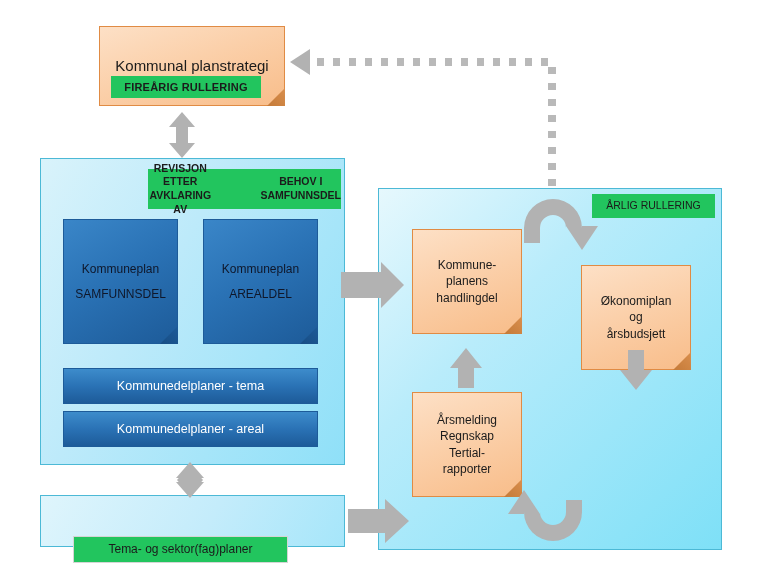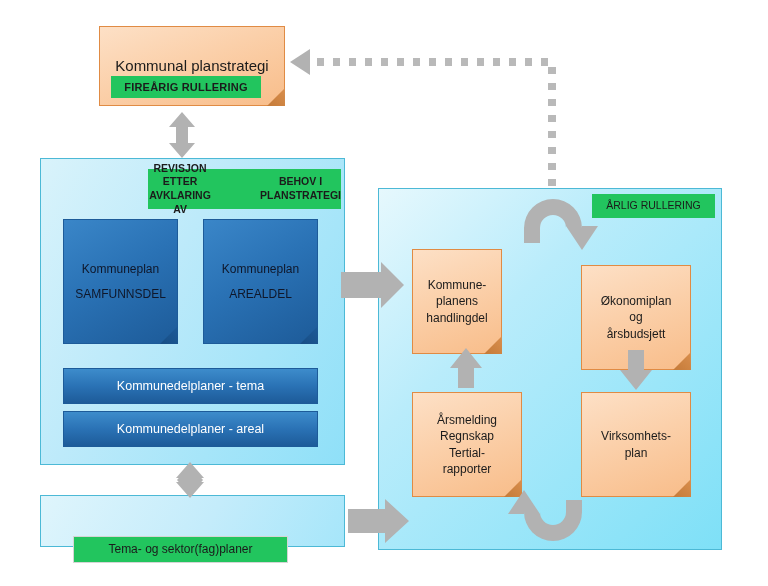--- a/index.html
+++ b/index.html
@@ -112,21 +112,21 @@
     </div>
     <div class="caption" style="left:12px;top:50px;width:150px;height:22px;font-size:11px;font-weight:bold;letter-spacing:.2px;z-index:4;">
       <span>FIREÅRIG RULLERING</span>
     </div>
   </div>
 
   <div class="panel panel-left" style="left:40px;top:158px;width:305px;height:307px;"></div>
 
   <div class="caption" style="left:148px;top:169px;width:193px;height:40px;font-size:10.5px;font-weight:bold;flex-direction:row;gap:48px;">
     <span>REVISJON ETTER AVKLARING AV</span>
-    <span>BEHOV I PLANSTRATEGI</span>
+    <span>BEHOV I SAMFUNNSDEL</span>
   </div>
 
   <div class="note note-blue" style="left:63px;top:219px;width:115px;height:125px;">
     <div class="body"></div>
     <div class="fold"></div>
     <div class="txt" style="font-size:12px;">
       <div>Kommuneplan</div>
       <div style="height:9px;"></div>
       <div>SAMFUNNSDEL</div>
     </div>
@@ -154,21 +154,21 @@
   <div class="caption" style="left:73px;top:508px;width:215px;height:27px;font-size:12px;border:1px solid #d5d5d5;margin-top:28px;">
     <span>Tema- og sektor(fag)planer</span>
   </div>
 
   <div class="panel panel-right" style="left:378px;top:188px;width:344px;height:362px;"></div>
 
   <div class="caption" style="left:592px;top:194px;width:123px;height:24px;font-size:10.5px;font-weight:normal;">
     <span>ÅRLIG RULLERING</span>
   </div>
 
-  <div class="note note-orange" style="left:412px;top:249px;width:90px;height:105px;">
+  <div class="note note-orange" style="left:412px;top:229px;width:110px;height:105px;">
     <div class="body"></div>
     <div class="fold"></div>
     <div class="txt" style="font-size:12px;">
       <div>Kommune-</div>
       <div>planens</div>
       <div>handlingdel</div>
     </div>
   </div>
 
   <div class="note note-orange" style="left:581px;top:241px;width:110px;height:105px;margin-top:24px;">
@@ -185,28 +185,20 @@
     <div class="body"></div>
     <div class="fold"></div>
     <div class="txt" style="font-size:12px;">
       <div>Årsmelding</div>
       <div>Regnskap</div>
       <div>Tertial-</div>
       <div>rapporter</div>
     </div>
   </div>
 
-  <div class="note note-orange" style="left:581px;top:392px;width:110px;height:105px;">
-    <div class="body"></div>
-    <div class="fold"></div>
-    <div class="txt" style="font-size:12px;">
-      <div>Virksomhets-</div>
-      <div>plan</div>
-    </div>
-  </div>
 
   <svg class="ov" viewBox="0 0 768 586" xmlns="http://www.w3.org/2000/svg">
 
     <g>
       <polygon class="arrowfill" points="182,112 195,127 188,127 188,143 195,143 182,158 169,143 176,143 176,127 169,127"></polygon>
     </g>
 
     <g>
       <polygon class="arrowfill" points="190,465 203,480 196,480 196,480 203,480 190,495 177,480 184,480 184,480 177,480"></polygon>
       <polygon class="arrowfill" points="190,462 204,478 196,478 196,482 204,482 190,498 176,482 184,482 184,478 176,478"></polygon>

